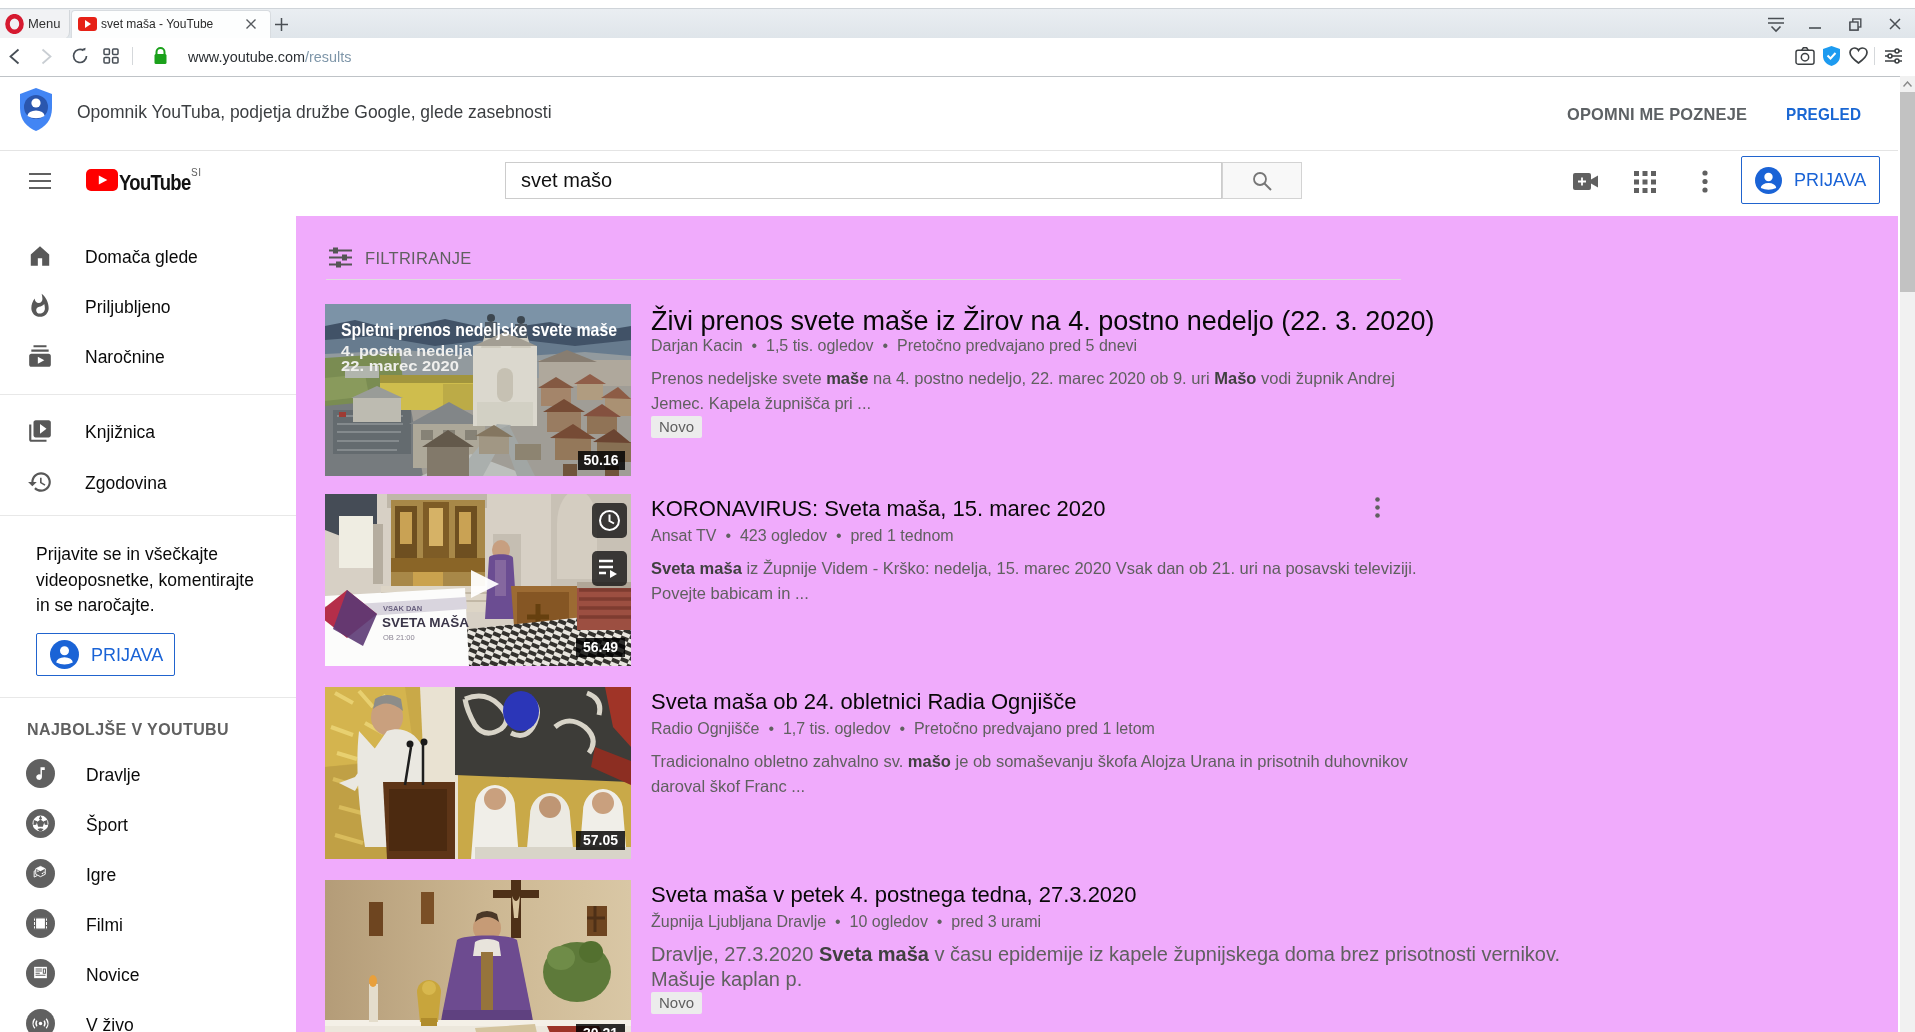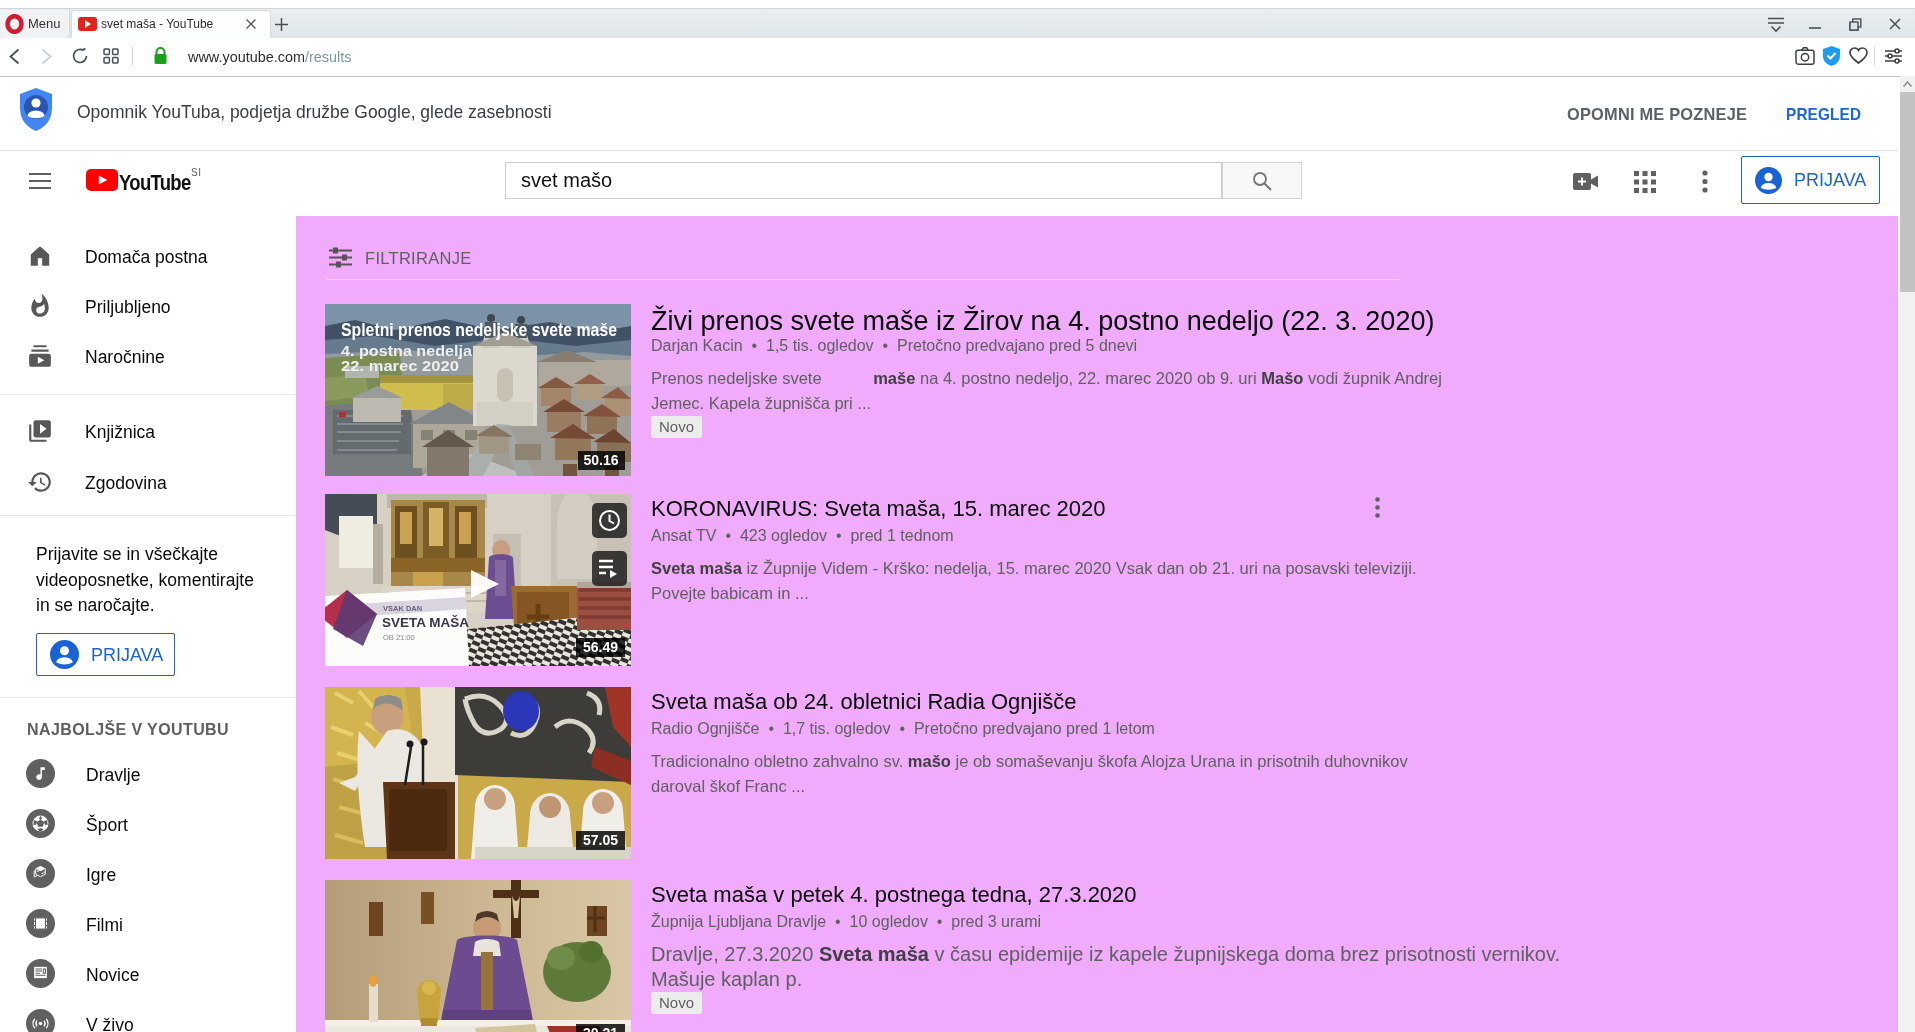--- a/index.html
+++ b/index.html
@@ -160,21 +160,21 @@
         <path d="M5.8 21 a7.7 5 0 0 1 15.4 0 a13 8 0 0 1 -15.4 0 Z" fill="#fff"></path>
       </svg>
   <div class="abs" style="left:1794px;top:18px;font-size:18px;font-weight:500;color:#1a63d6;">PRIJAVA</div>
 </div>
 
 <div class="abs" id="sidebar" style="left:0;top:208px;width:296px;height:824px;background:#fff;font-size:17.5px;color:#0a0a0a;">
 
   <svg class="abs" style="left:27px;top:27px;" width="26" height="26" viewBox="0 0 24 24" fill="#585858">
         <path d="M12 3 L3.5 10.5 V21 H10 V14 H14 V21 H20.5 V10.5 Z"></path>
       </svg>
-  <div class="abs" style="left:85px;top:31px;">Domača postna</div>
+  <div class="abs" style="left:85px;top:31px;">Domača glede</div>
   <svg class="abs" style="left:27px;top:77px;" width="26" height="26" viewBox="0 0 24 24" fill="#585858">
         <path d="M13.5 0.67s.74 2.65.74 4.8c0 2.06-1.35 3.73-3.41 3.73-2.07 0-3.63-1.67-3.63-3.73l.03-.36C5.21 7.51 4 10.62 4 14c0 4.42 3.58 8 8 8s8-3.58 8-8C20 8.61 17.41 3.8 13.5.67zM11.71 19c-1.78 0-3.22-1.4-3.22-3.14 0-1.62 1.05-2.76 2.81-3.12 1.77-.36 3.6-1.21 4.62-2.58.39 1.29.59 2.65.59 4.04 0 2.65-2.15 4.8-4.8 4.8z"></path>
       </svg>
   <div class="abs" style="left:85px;top:81px;">Priljubljeno</div>
   <svg class="abs" style="left:27px;top:127px;" width="26" height="26" viewBox="0 0 24 24" fill="#585858">
         <path d="M20 8H4V6h16v2zm-2-6H6v2h12V2zm4 10v8c0 1.1-.9 2-2 2H4c-1.1 0-2-.9-2-2v-8c0-1.1.9-2 2-2h16c1.1 0 2 .9 2 2zm-6 4l-6-3.27v6.53L16 16z"></path>
       </svg>
   <div class="abs" style="left:85px;top:131px;">Naročnine</div>
   <div class="abs" style="left:0;top:178px;width:296px;height:1px;background:#e8e8e8;"></div>
   <svg class="abs" style="left:27px;top:202px;" width="26" height="26" viewBox="0 0 24 24" fill="#585858">
@@ -308,21 +308,21 @@
     <rect x="190" y="140" width="26" height="16" fill="#938874"></rect>
     <rect width="306" height="172" fill="#2e3338" opacity="0.05"></rect>
         <text x="16" y="32" font-family="Liberation Sans, sans-serif" font-size="19" font-weight="bold" fill="#fff" textLength="276" lengthAdjust="spacingAndGlyphs">Spletni prenos nedeljske svete maše</text>
     <text x="16" y="52" font-family="Liberation Sans, sans-serif" font-size="15.5" font-weight="bold" fill="#efefed" textLength="131" lengthAdjust="spacingAndGlyphs">4. postna nedelja</text>
     <text x="16" y="67" font-family="Liberation Sans, sans-serif" font-size="15.5" font-weight="bold" fill="#efefed" textLength="118" lengthAdjust="spacingAndGlyphs">22. marec 2020</text>
     <rect x="253" y="147" width="47" height="19" fill="#000" opacity="0.82"></rect>
     <text x="276" y="161" font-family="Liberation Sans, sans-serif" font-size="14" font-weight="bold" fill="#fff" text-anchor="middle">50.16</text>
   </svg>
   <div class="abs" style="left:355px;top:90px;font-size:27px;color:#080808;">Živi prenos svete maše iz Žirov na 4. postno nedeljo (22. 3. 2020)</div>
   <div class="abs" style="left:355px;top:121px;font-size:16px;color:#606060;">Darjan Kacin&nbsp; •&nbsp; 1,5 tis. ogledov&nbsp; •&nbsp; Pretočno predvajano pred 5 dnevi</div>
-  <div class="abs" style="left:355px;top:150px;font-size:16.5px;line-height:24.5px;color:#606060;">Prenos nedeljske svete <b style="color:#404040;margin-left:47px;">maše</b> na 4. postno nedeljo, 22. marec 2020 ob 9. uri <b style="color:#404040;">Mašo</b> vodi župnik Andrej<br>Jemec. Kapela župnišča pri ...</div>
+  <div class="abs" style="left:355px;top:150px;font-size:16.5px;line-height:24.5px;color:#606060;">Prenos nedeljske svete <b style="color:#404040;">maše</b> na 4. postno nedeljo, 22. marec 2020 ob 9. uri <b style="color:#404040;">Mašo</b> vodi župnik Andrej<br>Jemec. Kapela župnišča pri ...</div>
   <div class="abs" style="left:355px;top:200px;background:#ececec;border-radius:2px;padding:2px 8px 3px;font-size:15px;font-weight:500;color:#5f5f5f;">Novo</div>
 
   <svg class="abs" style="left:29px;top:278px;" width="306" height="172" viewBox="0 0 306 172">
     <defs>
       <pattern id="checker" width="16" height="16" patternUnits="userSpaceOnUse" patternTransform="rotate(22) scale(1,0.5)">
         <rect width="16" height="16" fill="#e9e6df"></rect>
         <rect width="8" height="8" fill="#33312d"></rect>
             <rect x="8" y="8" width="8" height="8" fill="#33312d"></rect>
       </pattern>
     </defs>

